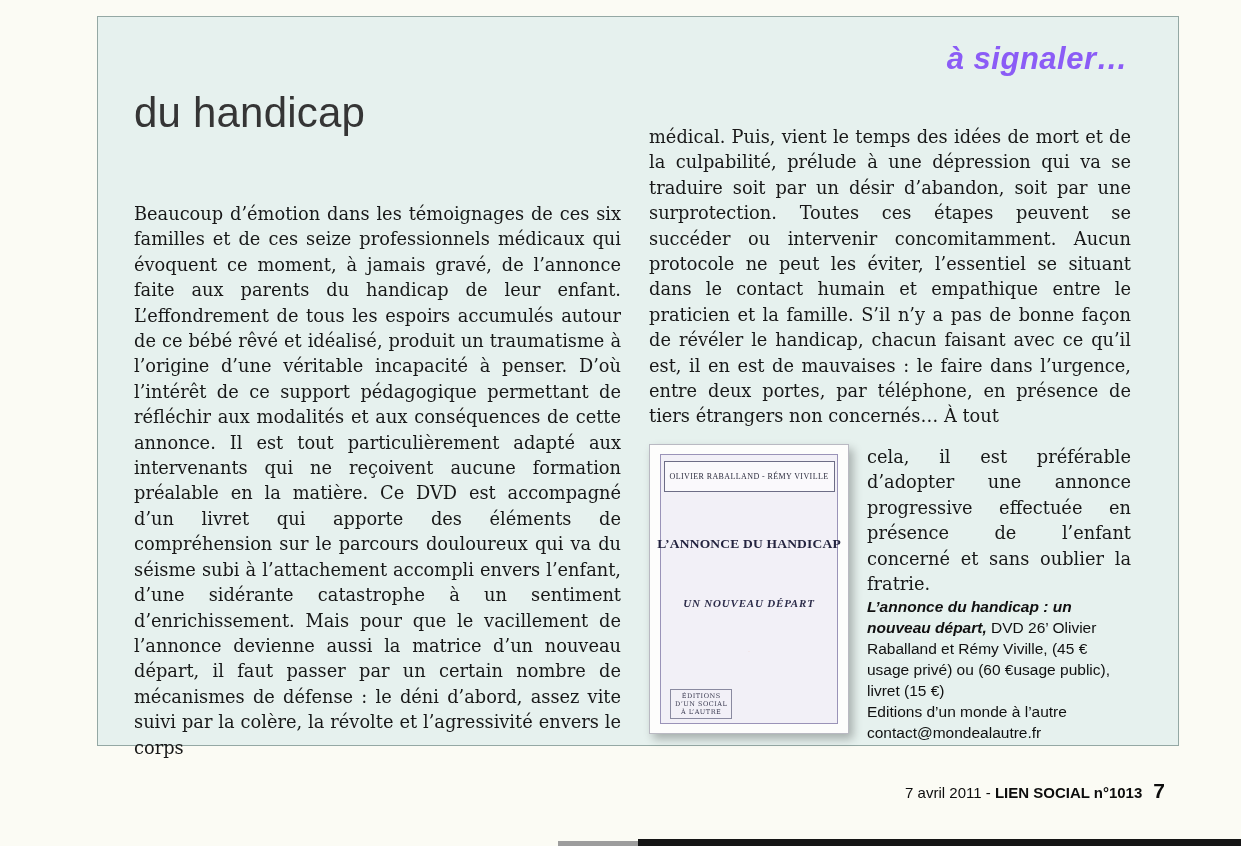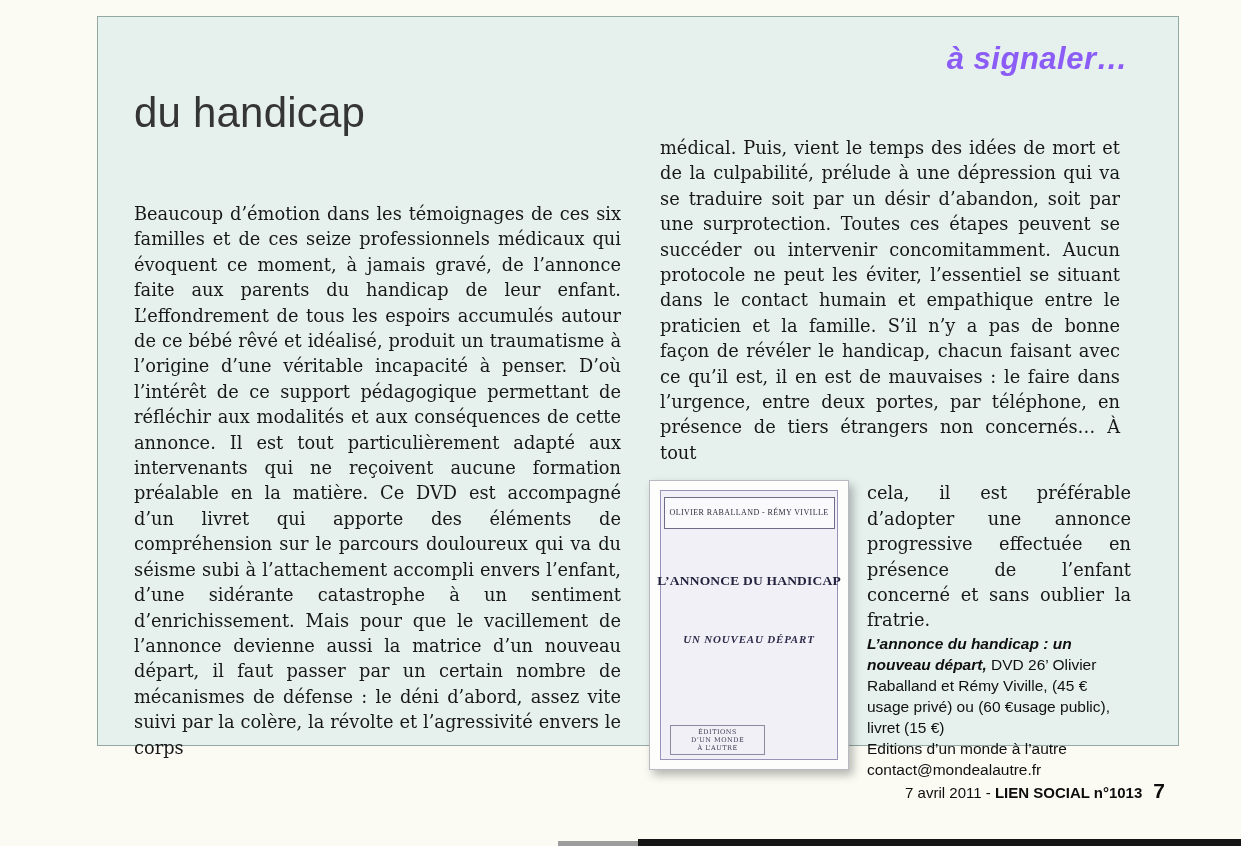--- a/index.html
+++ b/index.html
@@ -41,21 +41,21 @@
   .col {
     position:absolute;
     font-family:"DejaVu Serif","Liberation Serif",serif;
     font-size:17.8px;
     line-height:25.4px;
     text-align:justify;
     color:#181818;
   }
   .col-left  { left:36px;  top:184px; width:487px; }
   .col-right { left:551px; top:107px; width:482px; }
-  .col p { margin:11px; }
+  .col p { margin:0; }
   .media-row {
     display:flex;
     align-items:flex-start;
     margin-top:15px;
   }
   .media-side { margin-left:18px; flex:1; }
   .media-side p { margin:0; }
   .wrap-text { text-align:justify; }
   .caption {
     margin-top:36px;
@@ -125,21 +125,21 @@
     letter-spacing:2.5px;
     color:#1e1e30;
     background:#faf9fc;
     white-space:nowrap;
   }
   .dvd-publisher {
     margin-top:5px;
     align-self:flex-start;
     margin-left:4px;
     border:1px solid #8a8aa0;
-    padding:2px 20px;
+    padding:2px 4px;
     font-size:6.5px;
     line-height:8px;
     letter-spacing:0.5px;
     color:#3a3a50;
     text-align:center;
   }
   .dvd-publisher span { display:block; }
 
   
   .footer {
@@ -204,21 +204,21 @@
               <path d="M34 85 L66 85 L64 101 L52 101 L50 93 L48 101 L36 101 Z" fill="#4b4b5e"></path>
               <path d="M42 101 L41 122" stroke="#eec09a" stroke-width="6" stroke-linecap="round"></path>
               <path d="M58 101 L59 122" stroke="#eec09a" stroke-width="6" stroke-linecap="round"></path>
               <ellipse cx="41" cy="127" rx="7" ry="4" fill="#8a3a2a"></ellipse>
               <ellipse cx="59" cy="127" rx="7" ry="4" fill="#8a3a2a"></ellipse>
             </svg>
 
 
             <div class="dvd-publisher">
               <span>ÉDITIONS</span>
-              <span>D’UN MONDE</span>
+              <span>D’UN SOCIAL</span>
               <span>À L’AUTRE</span>
             </div>
           </div>
         </div>
 
         <div class="media-side">
           <p class="wrap-text">cela, il est préférable d’adopter une annonce progressive effectuée en présence de l’enfant concerné et sans oublier la fratrie.</p>
 
           <p class="caption">
             <span class="caption-lead">L’annonce du handicap : un nouveau départ,</span><span> DVD 26’ Olivier Raballand et Rémy Viville, (45 € usage privé) ou (60 €usage public), livret (15 €)</span><br>

